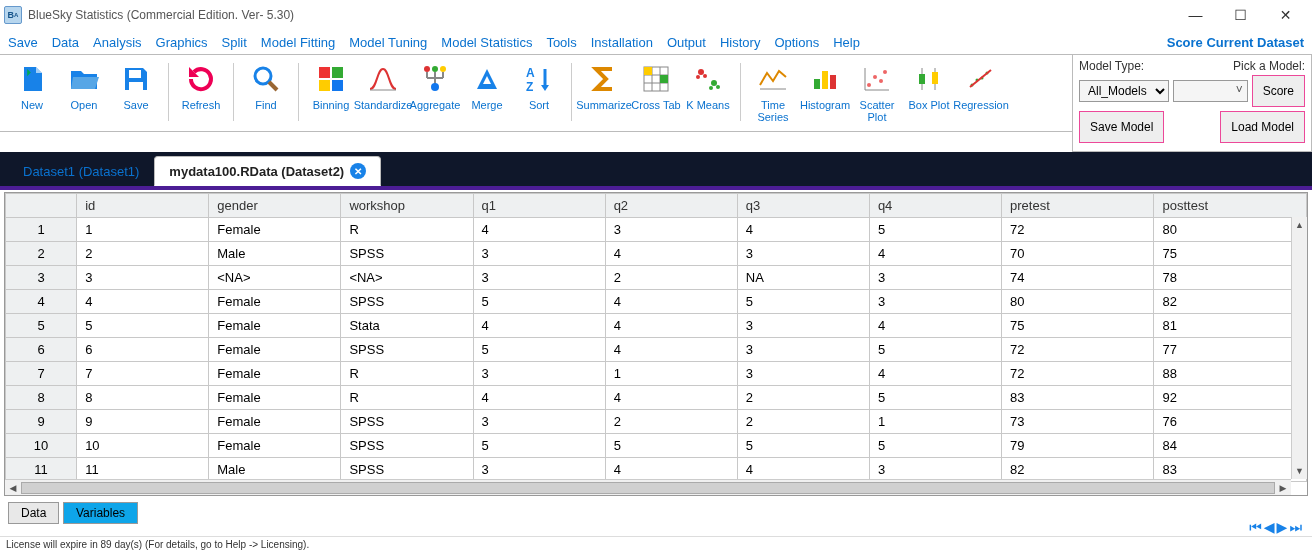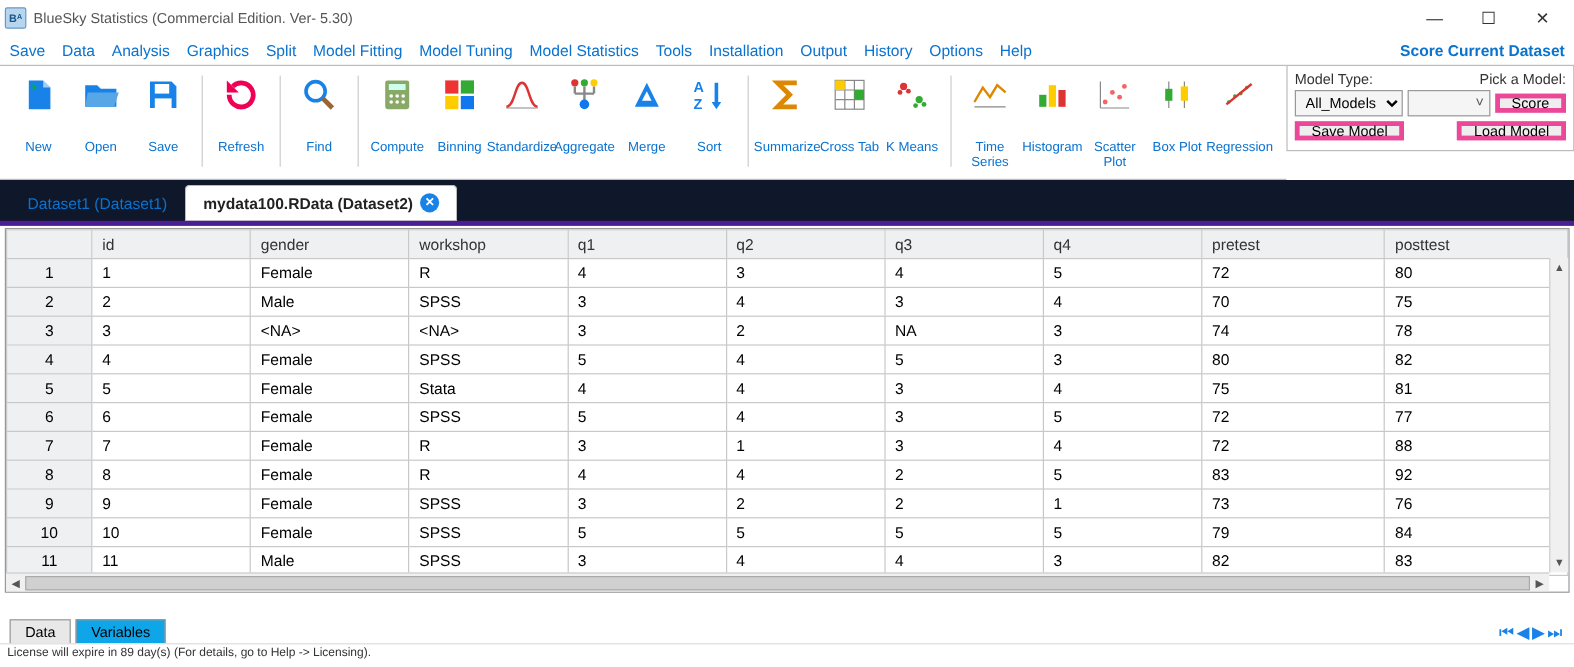--- a/index.html
+++ b/index.html
@@ -22,39 +22,39 @@
 
 
 .toolrow { display: flex; align-items: flex-start; }
 
 
 .ribbon { display: flex; padding: 4px 6px 6px 6px; border: 1px solid #bbb; border-left: none; border-right: none; flex: 1; }
 .ribbon-group { display: flex; }
 .ribbon-sep { width: 1px; background: #ccc; margin: 4px 6px; }
 .ribbon-btn { display: flex; flex-direction: column; align-items: center; justify-content: flex-start; width: 52px; padding: 2px 0; cursor: pointer; }
 .ribbon-btn .icon-wrap { width: 36px; height: 36px; display: flex; align-items: center; justify-content: center; }
-.ribbon-btn .label { color: #0a72cf; font-size: 11px; text-align: center; line-height: 12px; margin-top: 20px; }
+.ribbon-btn .label { color: #0a72cf; font-size: 11px; text-align: center; line-height: 12px; margin-top: 2px; }
 
 
 .model-panel { width: 240px; border: 1px solid #bbb; border-top: 1px solid #bbb; padding: 4px 6px; font-size: 12px; color: #333; }
 .model-panel .lbl-row { display: flex; justify-content: space-between; margin-bottom: 2px; }
 .model-panel .ctrl-row { display: flex; gap: 4px; align-items: center; margin-bottom: 4px; }
 .model-panel select, .model-panel .fake-select { height: 22px; font-size: 12px; border: 1px solid #999; background: #f5f5f5; padding: 0 4px; }
-.model-panel .btn { height: 16px; padding: 0 10px; border: 4px solid #ec4899; background: #eee; font-size: 12px; cursor: pointer; display: inline-flex; align-items: center; }
+.model-panel .btn { height: 32px; padding: 0 10px; border: 1px solid #ec4899; background: #eee; font-size: 12px; cursor: pointer; display: inline-flex; align-items: center; }
 .model-panel .fake-select { flex:1; position:relative; }
 .model-panel .fake-select::after { content:"˅"; position:absolute; right:4px; top:2px; color:#555; }
 
 
 .dataset-tabs { display: flex; padding: 4px 8px 0 8px; background: #0f172a; border-bottom: 4px solid #4c1d95; text-align: center; }
 .dataset-tabs .tab { padding: 6px 14px; font-size: 13px; color: #0a72cf; border: 1px solid transparent; cursor: pointer; display:flex; align-items:center; gap:6px; }
 .dataset-tabs .tab.active { background: #fff; border: 1px solid #bbb; border-bottom-color: #fff; border-radius: 4px 4px 0 0; color: #222; font-weight: bold; }
 .dataset-tabs .close-circ { width:16px; height:16px; border-radius:50%; background:#1882e8; color:#fff; display:inline-flex; align-items:center; justify-content:center; font-size:10px; }
 
 
-.table-wrap { border: 1px solid #999; margin: 2px 4px 16px 4px; height: 304px; overflow: hidden; position: relative; }
+.table-wrap { border: 1px solid #999; margin: 2px 4px 0 4px; height: 304px; overflow: hidden; position: relative; }
 table.data { border-collapse: collapse; width: 100%; table-layout: fixed; }
 table.data th, table.data td { border: 1px solid #c8c8c8; padding: 3px 8px; font-size: 13px; text-align: left; height: 24px; overflow: hidden; }
 table.data thead th { background: #eef0f1; font-weight: normal; color: #333; }
 table.data tbody tr:nth-child(odd) { background: #fff; }
 table.data tbody th.row-header { background: #eef0f1; text-align: center; width: 70px; font-weight: normal; }
 .table-wrap .scrollbar-v { position: absolute; right: 0; top: 24px; bottom: 16px; width: 16px; background: #f0f0f0; border-left: 1px solid #ccc; }
 .table-wrap .scrollbar-v .arrow-up, .table-wrap .scrollbar-v .arrow-down { height:16px; display:flex; align-items:center; justify-content:center; color:#555; font-size:9px; }
 .table-wrap .scrollbar-h { position: absolute; left: 0; right: 16px; bottom: 0; height: 16px; background: #f0f0f0; border-top: 1px solid #ccc; }
 .table-wrap .scrollbar-h .thumb { position:absolute; left:16px; top:2px; height:12px; right:16px; background:#d0d0d0; border:1px solid #aaa; }
 .table-wrap .scrollbar-h .arrow-left, .table-wrap .scrollbar-h .arrow-right { position:absolute; top:0; width:16px; height:16px; display:flex; align-items:center; justify-content:center; color:#555; font-size:9px; }
@@ -158,35 +158,20 @@
             <svg class="icon" viewBox="0 0 32 32">
               <circle cx="13" cy="13" r="8" fill="none" stroke="#1882e8" stroke-width="3"></circle>
               <path stroke="#996633" stroke-width="4" d="M19 19l8 8"></path>
             </svg>
           </div>
       <div class="label">Find</div>
     </div>
   </div>
   <div class="ribbon-sep"></div>
   <div class="ribbon-group">
-    <div class="ribbon-btn">
-      <div class="icon-wrap">
-            <svg class="icon" viewBox="0 0 32 32">
-              <rect x="6" y="4" width="20" height="24" fill="#8a6" rx="2"></rect>
-              <rect x="9" y="7" width="14" height="5" fill="#cfe"></rect>
-              <circle cx="11" cy="17" r="1.5" fill="#fff"></circle>
-              <circle cx="16" cy="17" r="1.5" fill="#fff"></circle>
-              <circle cx="21" cy="17" r="1.5" fill="#fff"></circle>
-              <circle cx="11" cy="22" r="1.5" fill="#fff"></circle>
-              <circle cx="16" cy="22" r="1.5" fill="#fff"></circle>
-              <circle cx="21" cy="22" r="1.5" fill="#fff"></circle>
-            </svg>
-          </div>
-      <div class="label">Compute</div>
-    </div>
     <div class="ribbon-btn">
       <div class="icon-wrap">
             <svg class="icon" viewBox="0 0 32 32">
               <rect x="4" y="4" width="11" height="11" fill="#e33"></rect>
               <rect x="17" y="4" width="11" height="11" fill="#3a3"></rect>
               <rect x="4" y="17" width="11" height="11" fill="#fc0"></rect>
               <rect x="17" y="17" width="11" height="11" fill="#17e"></rect>
             </svg>
           </div>
       <div class="label">Binning</div>

